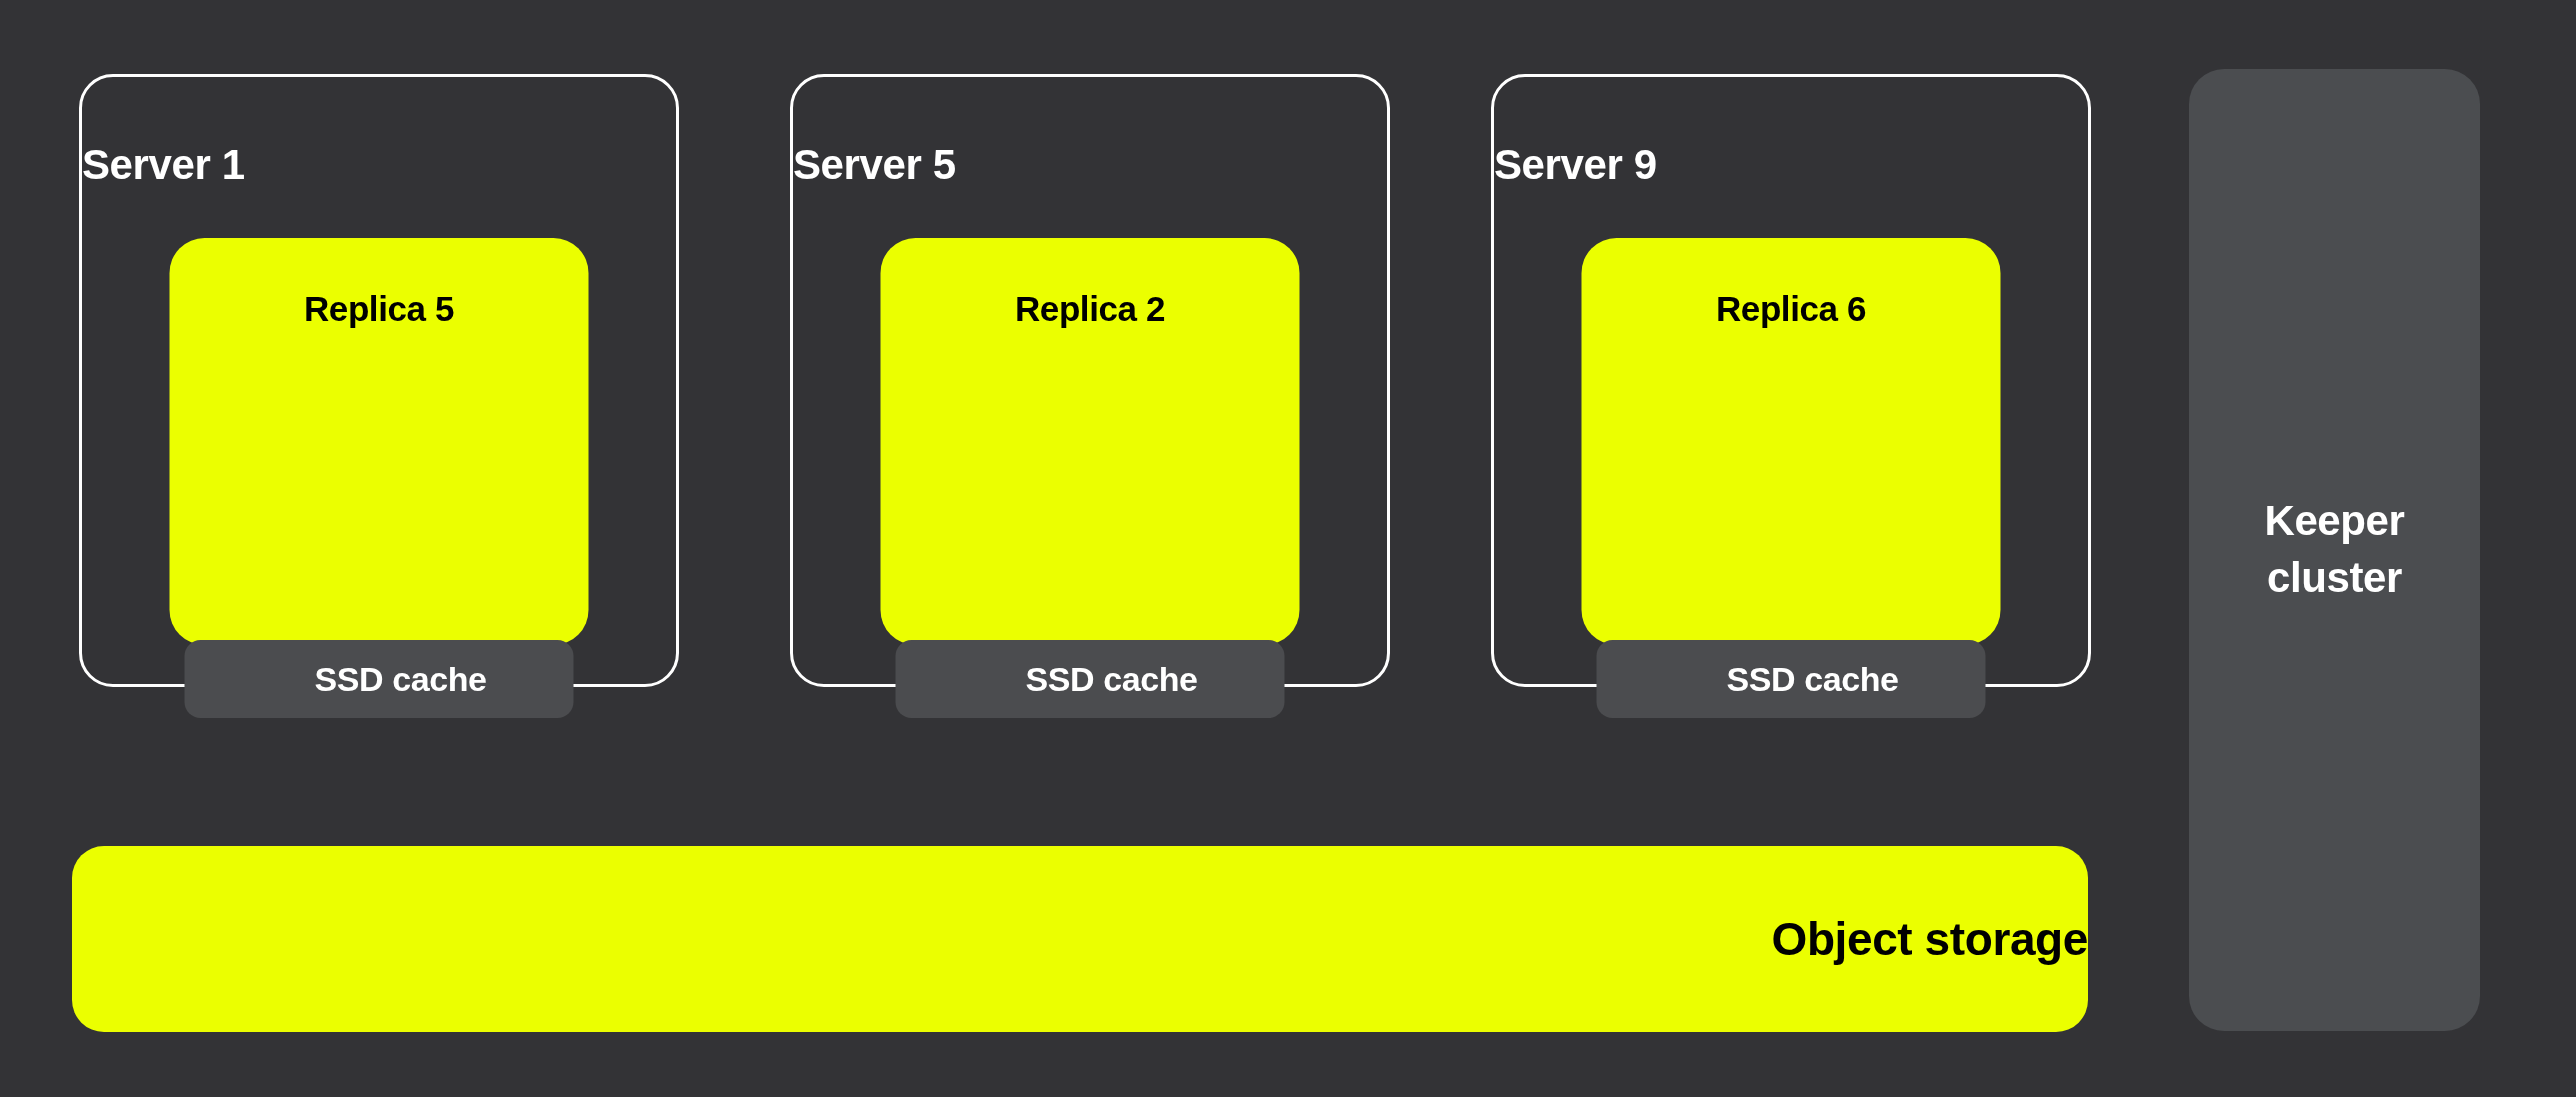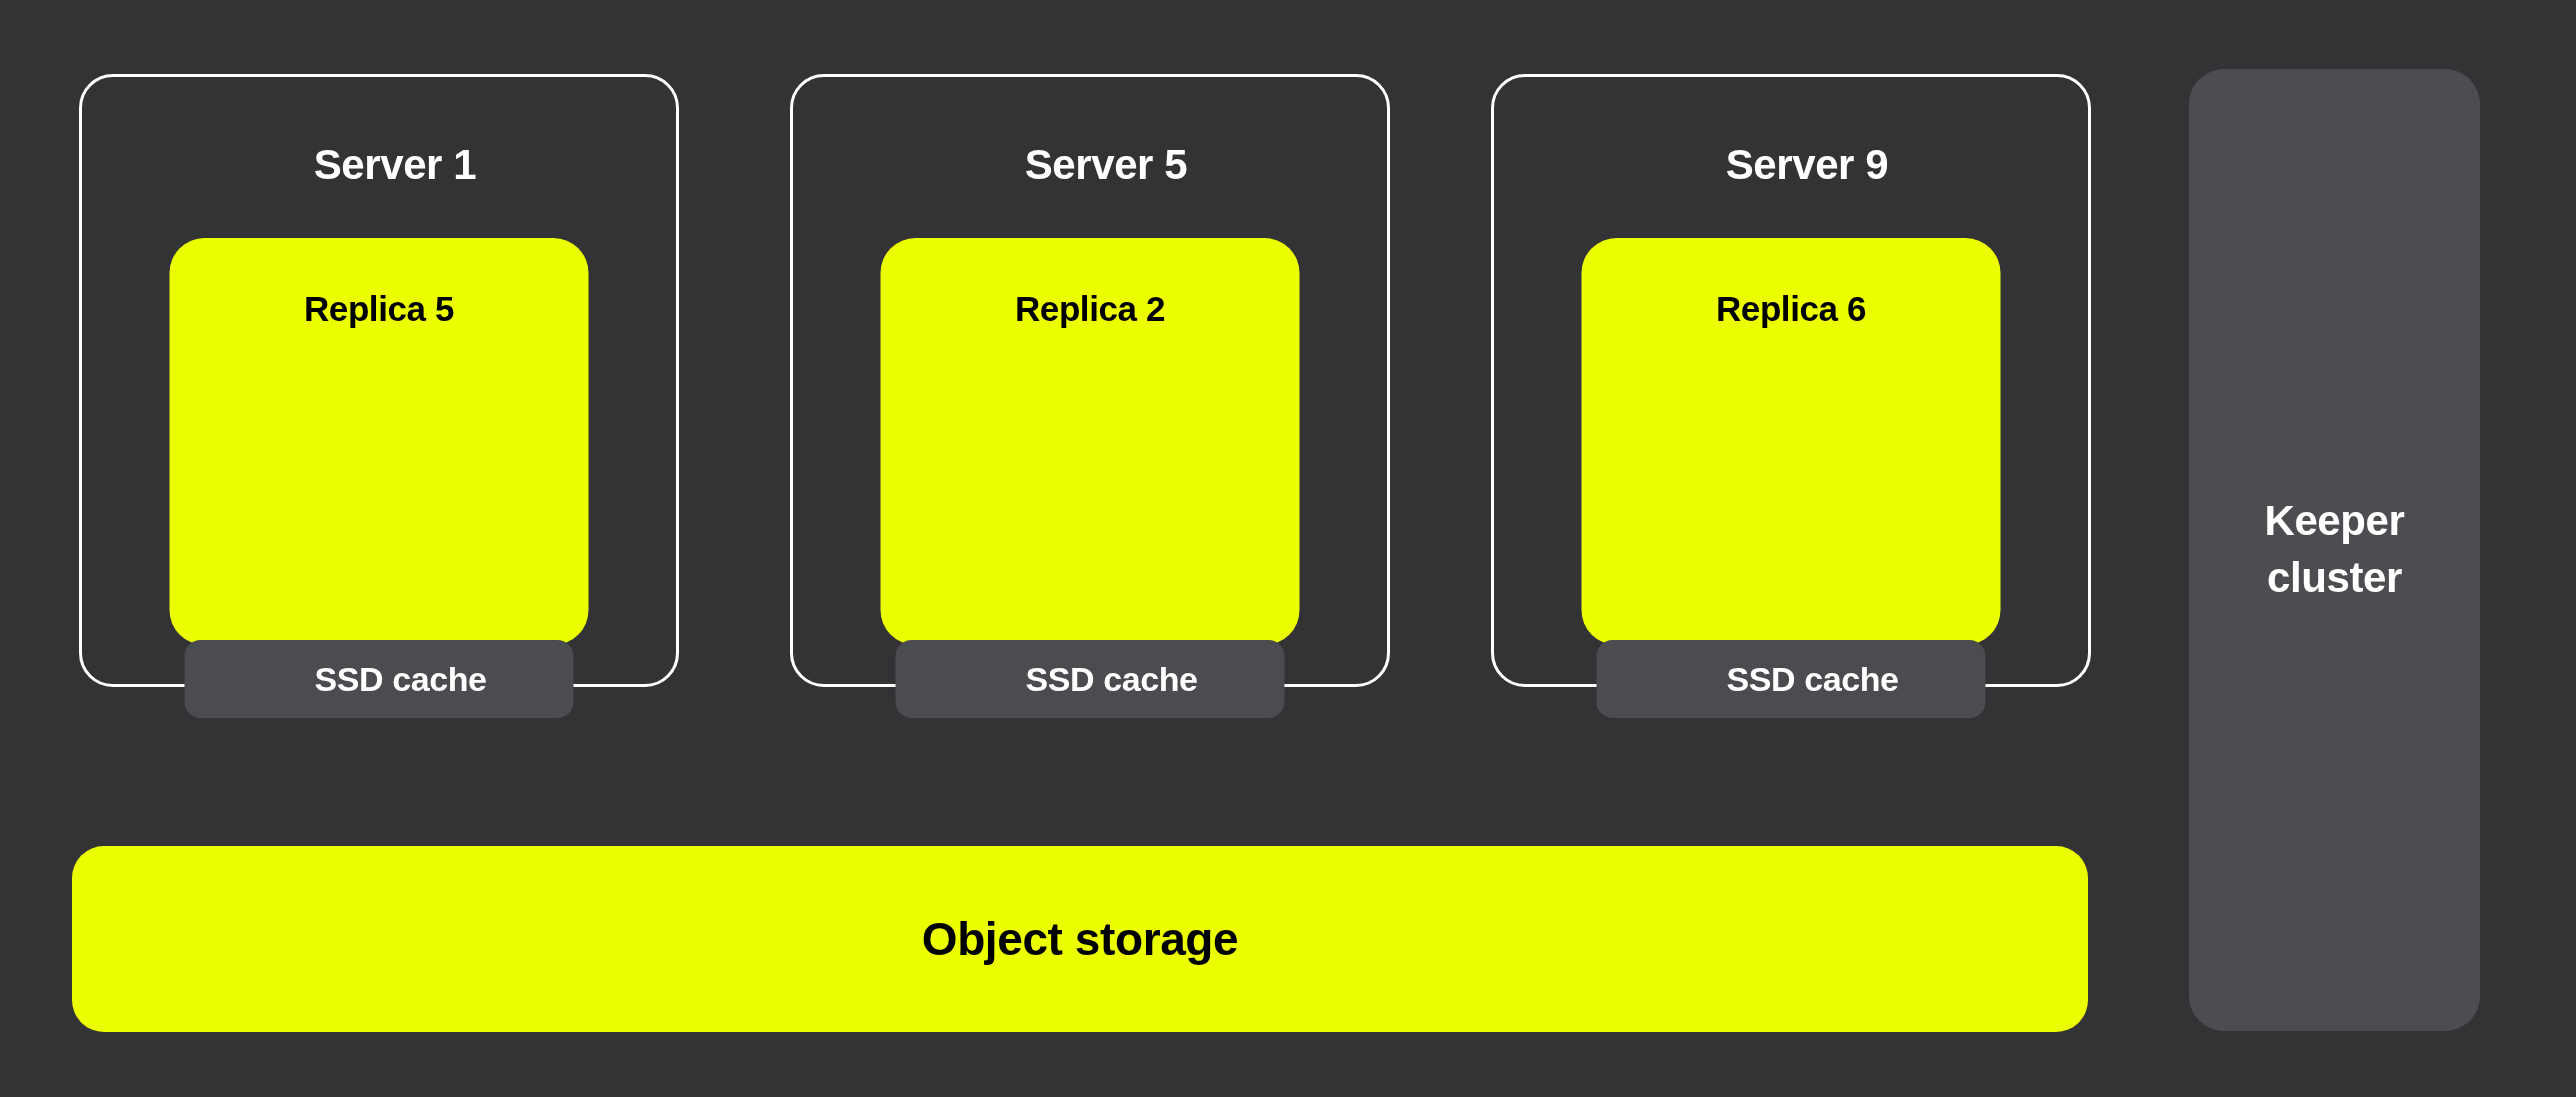--- a/index.html
+++ b/index.html
@@ -25,23 +25,23 @@
     border-radius: 34px;
     box-sizing: border-box;
   }
   .server-1 { left: 79px; }
   .server-2 { left: 790px; }
   .server-3 { left: 1491px; }
 
   .server-label {
     position: absolute;
     top: 64px;
-    left: 16px;
+    left: 0;
     width: 100%;
-    text-align: center;
+    text-align: left;
     color: #ffffff;
     font-size: 42px;
     font-weight: 700;
     letter-spacing: -0.4px;
   }
   .replica {
     position: absolute;
     top: 161px;
     left: 50%;
     transform: translateX(-50%);
@@ -107,21 +107,21 @@
   .object-storage {
     position: absolute;
     left: 72px;
     top: 846px;
     width: 2016px;
     height: 186px;
     background: #EBFF00;
     border-radius: 32px;
     display: flex;
     align-items: center;
-    justify-content: center;
+    justify-content: flex-end;
   }
   .object-storage-label {
     color: #000000;
     font-size: 46px;
     font-weight: 700;
     letter-spacing: -0.4px;
   }
 </style>
 </head>
 <body>

